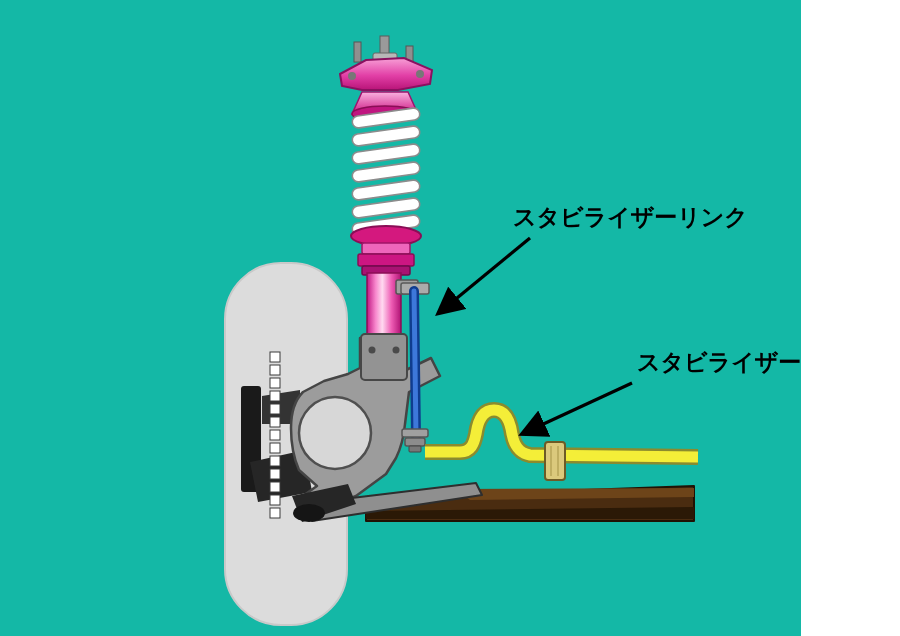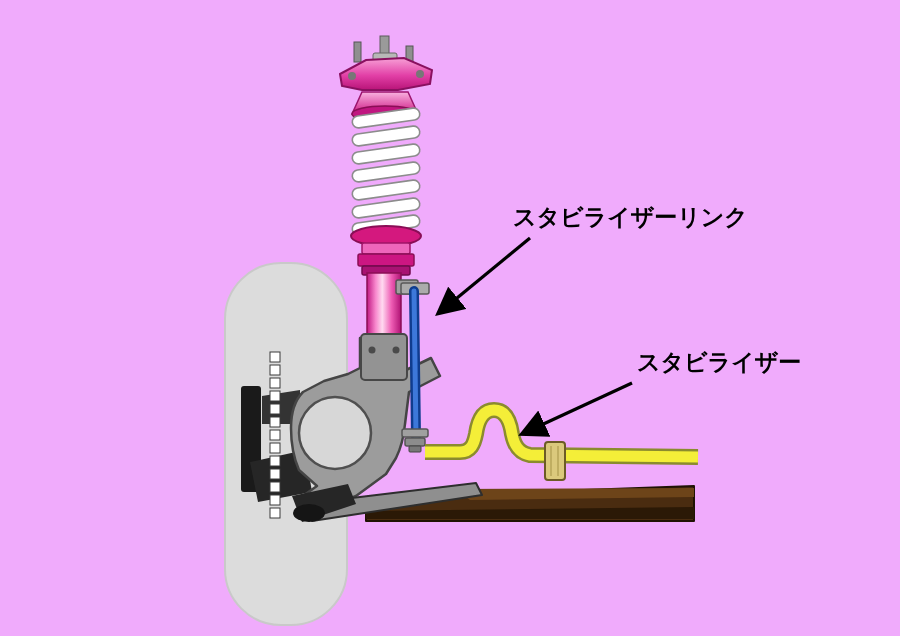--- a/index.html
+++ b/index.html
@@ -1,20 +1,20 @@
 <!DOCTYPE html>
 <html><head>
 <meta charset="utf-8">
 <style>
   html, body { margin: 0; padding: 0; background: #ffffff; }
   .stage {
     position: relative;
-    width: 900px;
+    width: 801px;
     height: 636px;
-    background: #f0abfc;
+    background: #14b8a6;
     overflow: hidden;
     font-family: "DejaVu Sans", sans-serif;
   }
   svg { display: block; }
   .coil { fill: #ffffff; stroke: #8c8c8c; stroke-width: 1.6; }
   .callout-text {
     font-family: "DejaVu Sans", sans-serif;
     font-size: 23px;
     font-weight: bold;
     fill: #000000;

